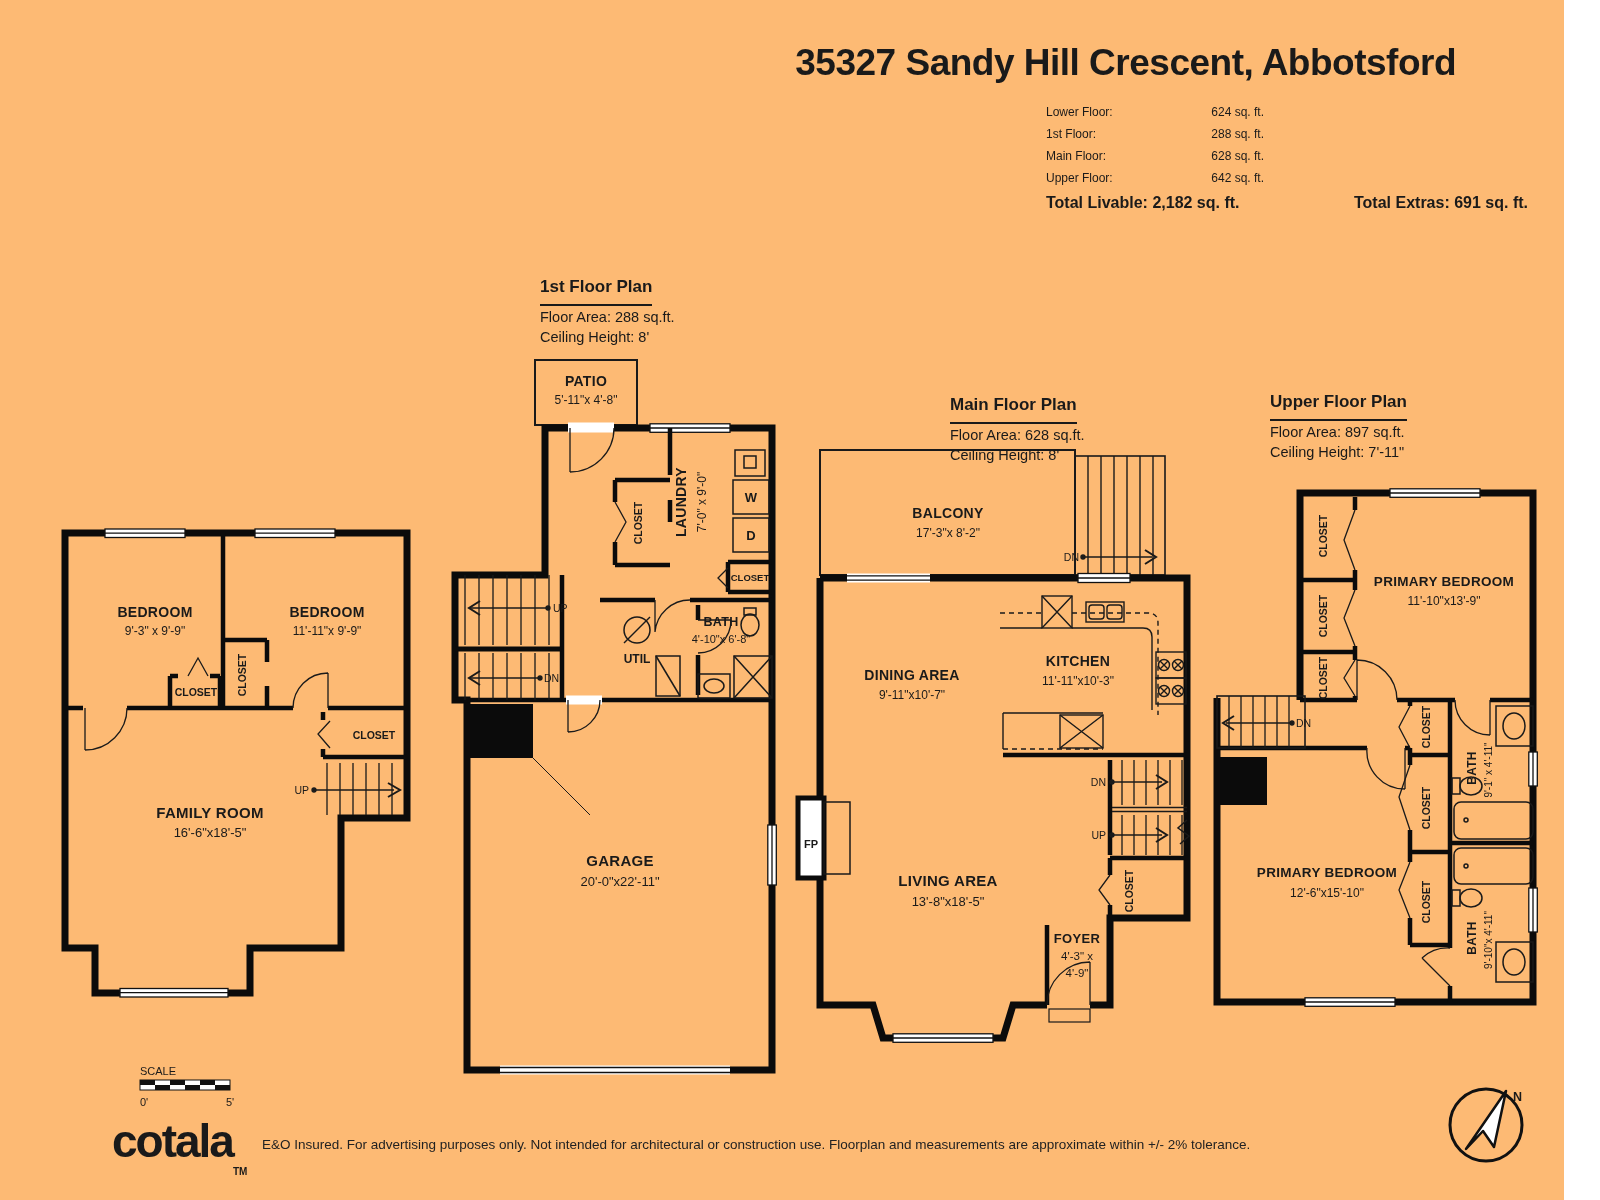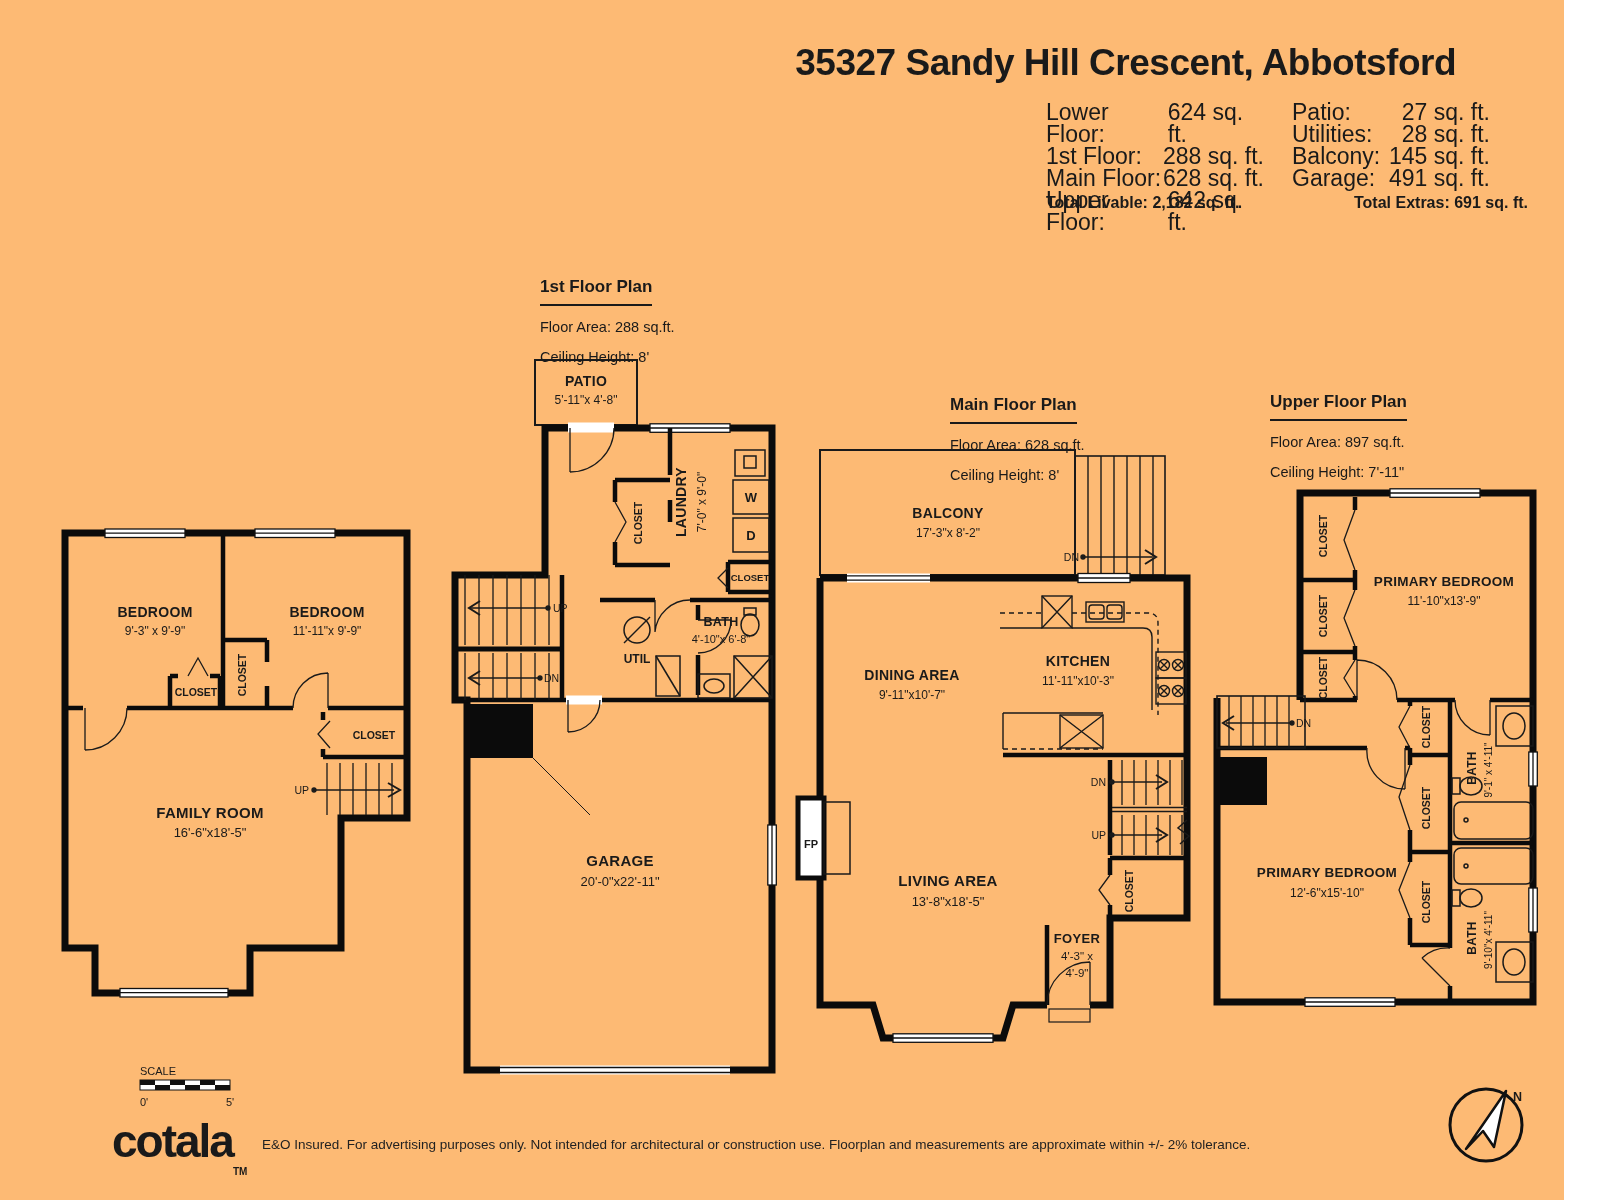--- a/index.html
+++ b/index.html
@@ -1,30 +1,30 @@
 <!DOCTYPE html>
 <html><head>
 <meta charset="utf-8">
 <style>
   html,body{margin:0;padding:0;background:#fff;}
   #page{position:relative;width:1564px;height:1200px;background:#fdba74;overflow:hidden;
         font-family:"Liberation Sans",sans-serif;color:#1a1a1a;}
   .abs{position:absolute;}
   
   #title{right:108px;top:42px;font-size:37px;font-weight:bold;letter-spacing:-.5px;white-space:nowrap;}
-  .statcol{top:101px;font-size:23px;line-height:22px;}
+  .statcol{top:101px;font-size:12px;line-height:22px;}
   .statrow{display:flex;justify-content:space-between;}
   #stats-left{left:1046px;width:218px;}
   #stats-right{left:1292px;width:198px;}
   .totals{top:194px;font-size:16px;font-weight:bold;white-space:nowrap;}
   #total-livable{left:1046px;}
   #total-extras{left:1354px;}
   
   .plan-head h3{margin:0;font-size:17px;display:inline-block;border-bottom:2.5px solid #1a1a1a;padding-bottom:7px;white-space:nowrap;}
-  .plan-head div{font-size:14.5px;line-height:18px;margin-top:12px;white-space:nowrap;}
+  .plan-head div{font-size:14.5px;line-height:18px;margin-top:2px;white-space:nowrap;}
   
   svg{display:block;}
   svg text{font-family:"Liberation Sans",sans-serif;fill:#1a1a1a;}
   .room{font-weight:bold;font-size:14px;letter-spacing:.3px;}
   .rooml{font-weight:bold;font-size:15px;letter-spacing:.3px;}
   .dims{font-size:12px;}
   .dimsl{font-size:13px;}
   .sm{font-weight:bold;font-size:10.5px;}
   .tiny{font-size:10.5px;}
   .wletter{font-weight:bold;font-size:13px;}
@@ -49,38 +49,20 @@
         <span>1st Floor:</span>
         <span>288 sq. ft.</span>
       </div>
     <div class="statrow">
         <span>Main Floor:</span>
         <span>628 sq. ft.</span>
       </div>
     <div class="statrow">
         <span>Upper Floor:</span>
         <span>642 sq. ft.</span>
-      </div>
-  </div>
-  <div id="stats-right" class="abs statcol">
-    <div class="statrow">
-        <span>Patio:</span>
-        <span>27 sq. ft.</span>
-      </div>
-    <div class="statrow">
-        <span>Utilities:</span>
-        <span>28 sq. ft.</span>
-      </div>
-    <div class="statrow">
-        <span>Balcony:</span>
-        <span>145 sq. ft.</span>
-      </div>
-    <div class="statrow">
-        <span>Garage:</span>
-        <span>491 sq. ft.</span>
       </div>
   </div>
   <div id="total-livable" class="abs totals">Total Livable: 2,182 sq. ft.</div>
   <div id="total-extras" class="abs totals">Total Extras: 691 sq. ft.</div>
 
   <div class="abs plan-head" style="left:540px;top:277px;">
     <h3>1st Floor Plan</h3>
     <div>Floor Area: 288 sq.ft.</div>
     <div>Ceiling Height: 8'</div>
   </div>

